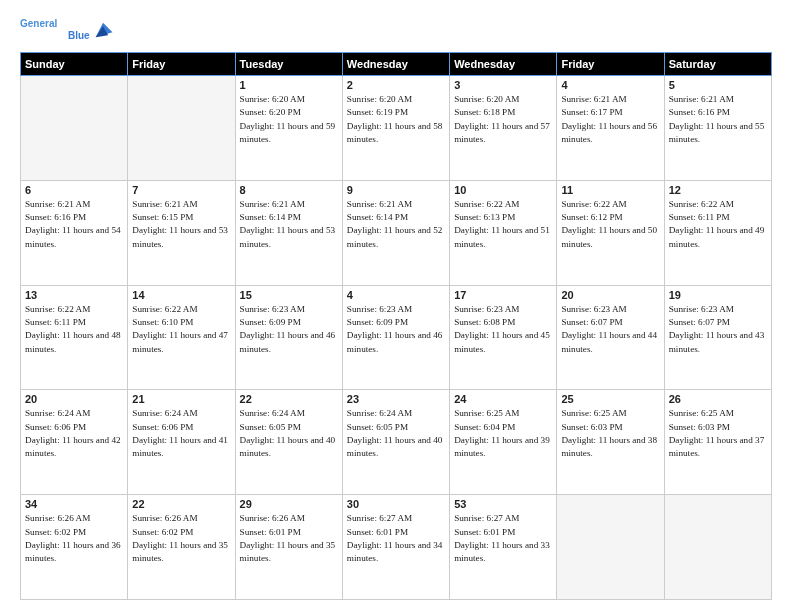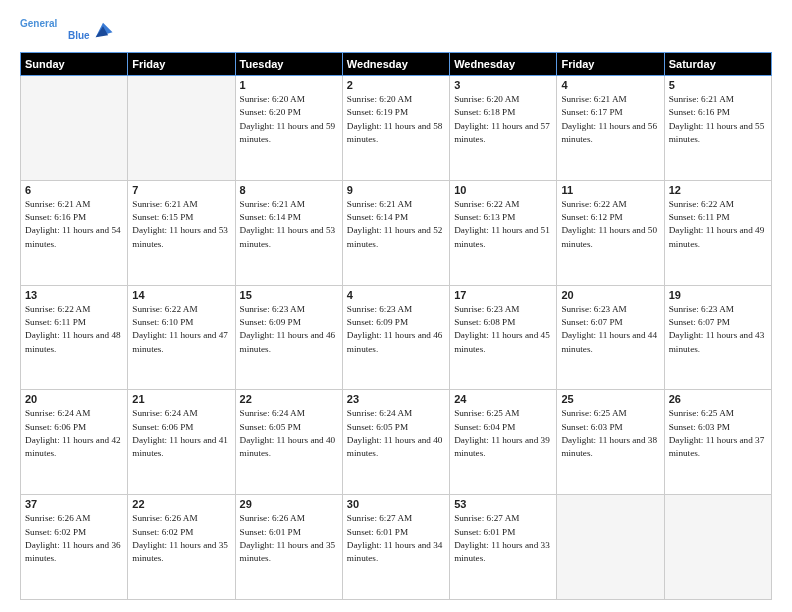--- a/index.html
+++ b/index.html
@@ -290,21 +290,21 @@
           </td>
           <td>
             <span class="day-number">26</span>
             <div class="cell-info" style="white-space: pre-line;">Sunrise: 6:25 AM
 Sunset: 6:03 PM
 Daylight: 11 hours and 37 minutes.</div>
           </td>
         </tr>
         <tr>
           <td>
-            <span class="day-number">37</span>
+            <span class="day-number">34</span>
             <div class="cell-info" style="white-space: pre-line;">Sunrise: 6:26 AM
 Sunset: 6:02 PM
 Daylight: 11 hours and 36 minutes.</div>
           </td>
           <td>
             <span class="day-number">22</span>
             <div class="cell-info" style="white-space: pre-line;">Sunrise: 6:26 AM
 Sunset: 6:02 PM
 Daylight: 11 hours and 35 minutes.</div>
           </td>

